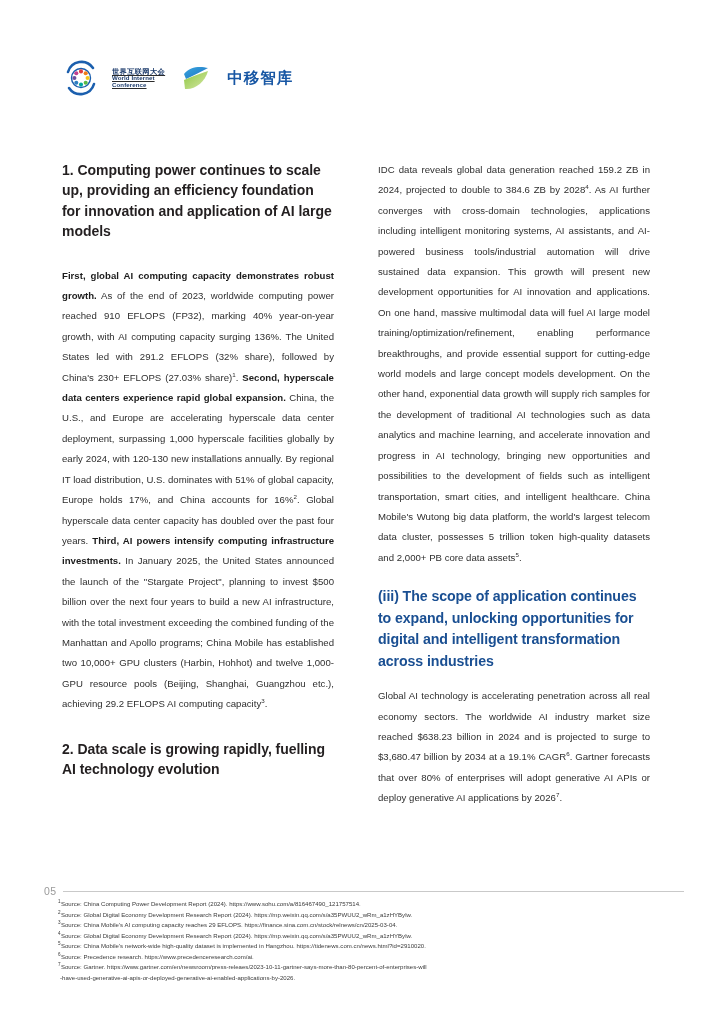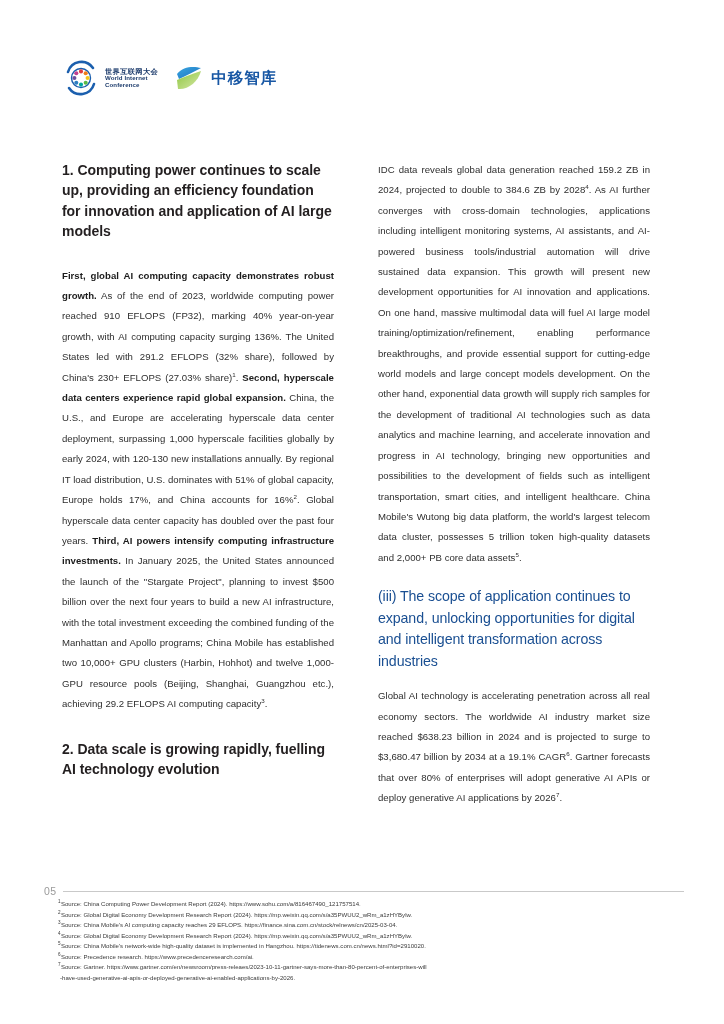--- a/index.html
+++ b/index.html
@@ -22,21 +22,22 @@
     left: 62px;
     top: 55px;
     height: 46px;
     display: flex;
     align-items: center;
     gap: 16px;
   }
   .logo-wic {
     display: flex;
     align-items: center;
-    gap: 5px;
+    gap: 12px;
+    text-decoration: underline;
   }
   .wic-mark {
     width: 38px;
     height: 38px;
     position: relative;
     flex: none;
   }
   .wic-text {
     line-height: 1.08;
     font-size: 6.1px;
@@ -47,21 +48,21 @@
   }
   .wic-text .cn {
     font-size: 7.2px;
     letter-spacing: .4px;
     display: block;
   }
   .wic-text .en { display: block; }
   .logo-cmri {
     display: flex;
     align-items: center;
-    gap: 7px;
+    gap: 16px;
   }
   .cmri-mark {
     width: 30px;
     height: 30px;
     flex: none;
   }
   .cmri-text {
     font-size: 15.5px;
     font-weight: bold;
     color: #1857a4;
@@ -92,21 +93,21 @@
     margin: 0 0 24px 0;
     letter-spacing: -0.05px;
   }
   h2.sec-head.second {
     margin-top: 24px;
     margin-bottom: 10px;
   }
   h2.blue-head {
     font-size: 14.2px;
     line-height: 21.5px;
-    font-weight: normal;
+    font-weight: bold;
     color: #1a4f92;
     margin: 18px 0 14px 0;
     letter-spacing: -0.1px;
   }
   p.body {
     font-size: 9.6px;
     line-height: 20.4px;
     color: #2e2e2e;
     margin: 0;
     text-align: justify;

